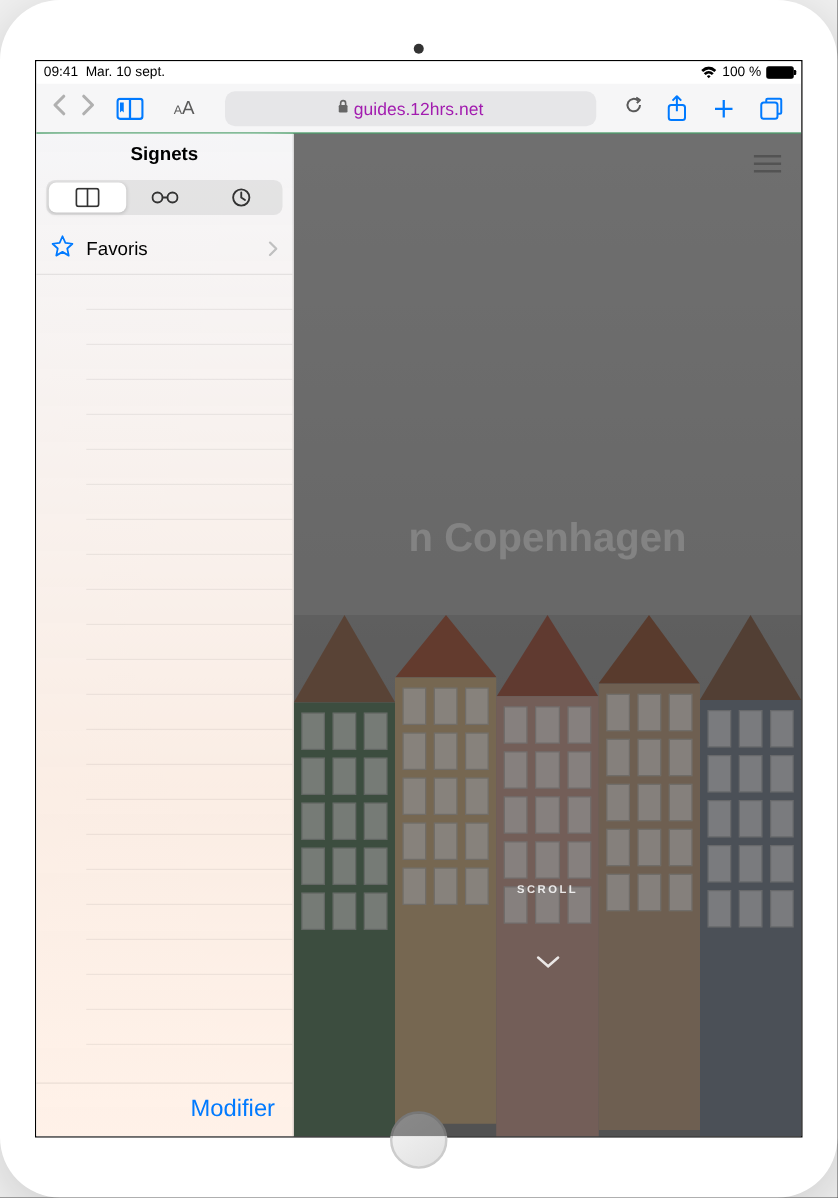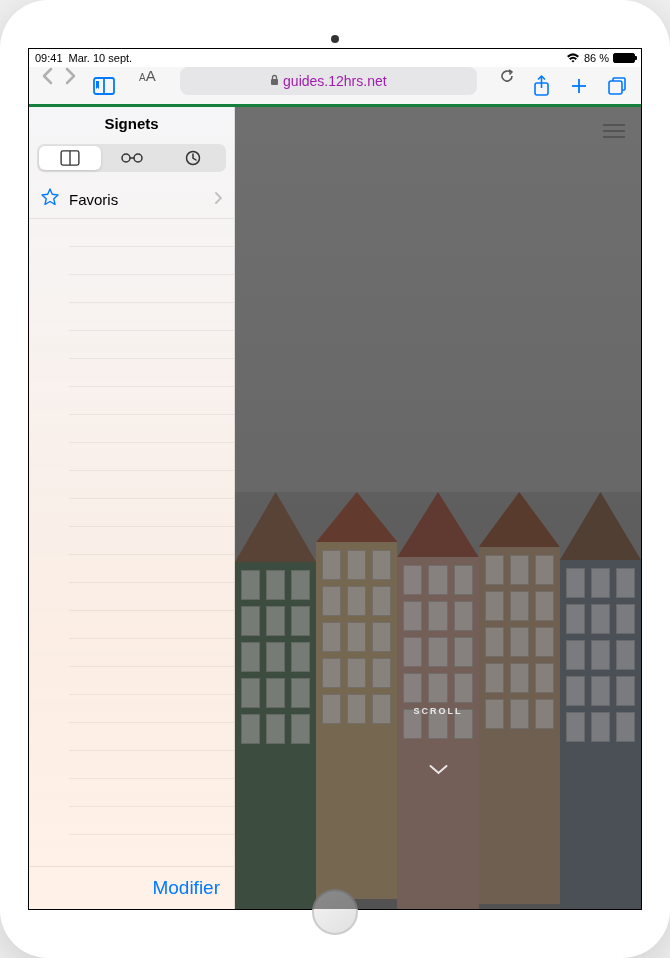--- a/index.html
+++ b/index.html
@@ -104,22 +104,23 @@
       top: 2px;
       width: 2px;
       height: 4px;
       background: #000;
       border-radius: 0 1px 1px 0;
     }
     
     .toolbar {
       height: 40px;
       background: #f6f6f7;
-      border-bottom: 3px solid #15803d;
-      display: flex;
+      border-bottom: 1px solid #15803d;
+      display: flex;
+      align-items: center;
       padding: 0 8px;
       gap: 4px;
     }
     
     .nav-arrows {
       display: flex;
       gap: 12px;
       padding: 0 4px;
     }
     
@@ -398,21 +399,21 @@
       <div class="status-left">
         <span>09:41</span>
         <span>Mar. 10 sept.</span>
       </div>
       <div class="status-right">
         <span class="wifi-icon">
           <svg width="14" height="10" viewBox="0 0 14 10">
               <path d="M7 9.5 L5.5 8 Q7 6.5 8.5 8 Z M3 5.5 Q7 2 11 5.5 L9.5 7 Q7 4.5 4.5 7 Z M1 3 Q7 -2.5 13 3 L11.5 4.5 Q7 0.5 2.5 4.5 Z" fill="#000"></path>
             </svg>
         </span>
-        <span>86 %</span>
+        <span>100 %</span>
         <span class="battery-icon"></span>
       </div>
     </div>
 
     <div class="toolbar">
       <div class="nav-arrows">
         <span class="nav-arrow">
           <svg width="12" height="18" viewBox="0 0 12 18">
               <path d="M10 2 L3 9 L10 16" stroke="currentColor" stroke-width="2.5" fill="none" stroke-linecap="round" stroke-linejoin="round"></path>
             </svg>
@@ -639,20 +640,21 @@
                   <div class="window"></div>
                   <div class="window"></div>
                   <div class="window"></div>
                   <div class="window"></div>
                   <div class="window"></div>
                 </div>
             </div>
           </div>
         </div>
 
+        <div class="page-title">n Copenhagen</div>
 
         <div class="dimming-overlay"></div>
 
         <div class="hamburger">
           <svg width="22" height="16" viewBox="0 0 22 16">
               <line x1="0" y1="2" x2="22" y2="2" stroke="currentColor" stroke-width="2"></line>
               <line x1="0" y1="8" x2="22" y2="8" stroke="currentColor" stroke-width="2"></line>
               <line x1="0" y1="14" x2="22" y2="14" stroke="currentColor" stroke-width="2"></line>
             </svg>
         </div>

